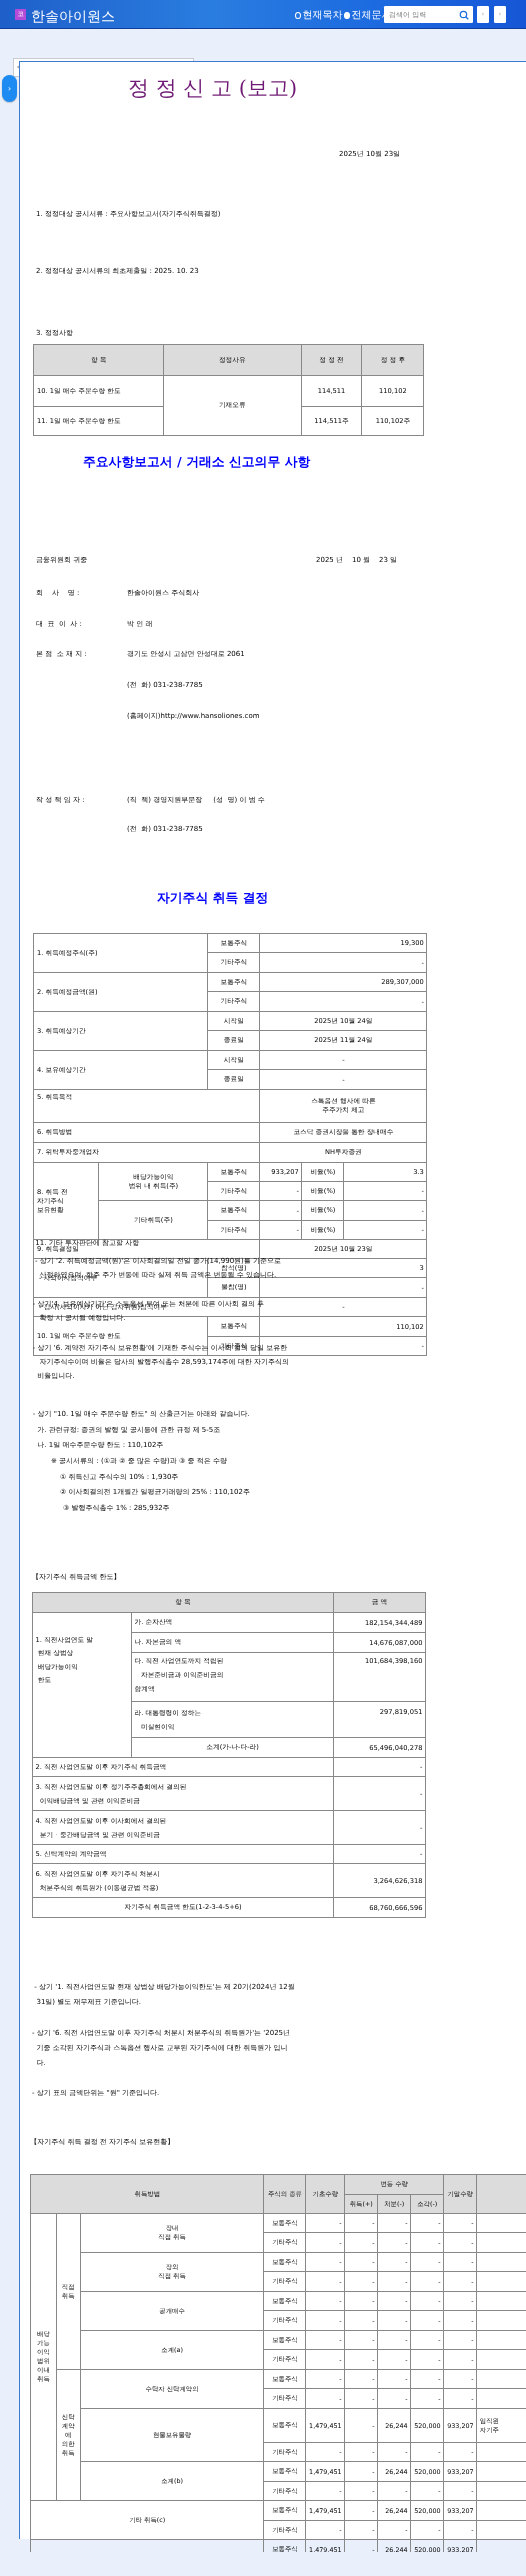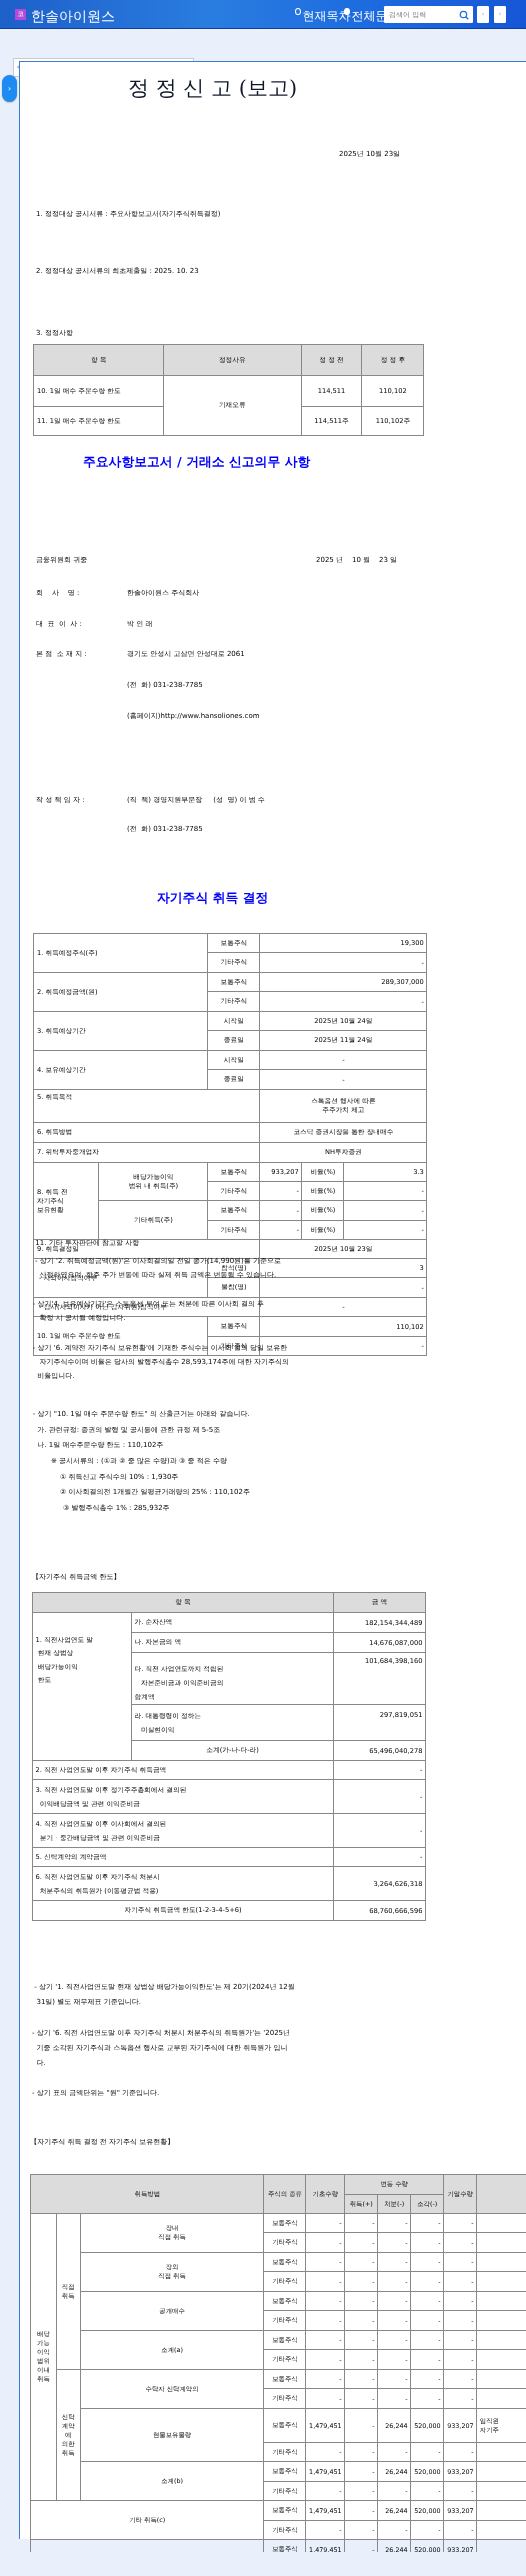--- a/index.html
+++ b/index.html
@@ -5,40 +5,40 @@
   * { box-sizing: border-box; margin: 0; padding: 0; }
   html, body { width: 526px; background: #e9f0fb; font-family: "DejaVu Sans", sans-serif; color: #000; }
   body { position: relative; height: 2576px; overflow: hidden; }
 
   .topbar { position: absolute; left: 0; top: 0; width: 526px; height: 29px;
     background: linear-gradient(90deg, #1e5fc9 0%, #2a7de0 40%, #1d6be0 70%, #1656d6 100%);
     border-bottom: 1.3px solid #0f3e99; }
   .logo-badge { position: absolute; left: 15.3px; top: 9px; width: 11px; height: 11px; background: #b34ad8;
     color: #fff; font-size: 6.4px; line-height: 11px; text-align: center; border-radius: 0.6px; }
   .logo-text { position: absolute; left: 31px; top: 8.3px; color: #fff; font-size: 14px; }
-  .radio { position: absolute; top: 8.3px; display: flex; color: #fff; font-size: 12px; }
+  .radio { position: absolute; top: 8.3px; display: flex; align-items: center; color: #fff; font-size: 10px; }
   .radio .dot { width: 5.7px; height: 7px; border-radius: 50%; border: 1.3px solid #fff; margin-right: 1.9px; }
   .radio .dot.filled { background: #fff; }
   .search-box { position: absolute; left: 384px; top: 6.4px; width: 89px; height: 16.6px; background: #fff; border-radius: 1.3px; }
   .search-box input { border: none; outline: none; width: 70px; height: 16.6px; padding-left: 5.1px; font-size: 7px; color: #333; background: transparent; font-family: "DejaVu Sans", sans-serif; }
   .search-icon { position: absolute; right: 3.8px; top: 3.2px; width: 10.2px; height: 10.2px; }
   .nav-btn { position: absolute; top: 6.4px; width: 12px; height: 16.6px; background: #fff; border-radius: 1.3px; color: #9aa; font-size: 7px; text-align: center; line-height: 16.6px; }
 
   .doc-select { position: absolute; left: 12.8px; top: 58px; width: 181px; height: 18.5px; background: #fff; border: 0.6px solid #c8ccd2; font-size: 6.4px; line-height: 17px; padding-left: 2.6px; }
   .doc-select .chev { position: absolute; right: 6.4px; top: 0; color: #aaa; font-size: 6.4px; }
 
   .toolbar-btn { position: absolute; top: 85px; height: 6.4px; border: 0.6px solid #aaa; border-bottom: none; background: #f4f4f4; }
 
   .side-toggle { position: absolute; left: 1.9px; top: 75px; width: 15.3px; height: 27px; border-radius: 7.7px; background: #1d8bf2; color: #fff; font-size: 7.7px; text-align: center; line-height: 27px; box-shadow: 0 0.6px 1.3px rgba(0,0,0,.3); }
 
   .page { position: absolute; left: 19px; top: 61px; width: 507px; height: 2478px; background: #fff; border-left: 0.6px solid #3d7bd0; border-top: 0.6px solid #3d7bd0; }
   .doc-inner { position: absolute; left: 0; top: 0; width: 507px; }
 
   .t { position: absolute; font-size: 7px; white-space: nowrap; }
-  .blue-title { position: absolute; color: #0f172a; font-family: "DejaVu Serif", serif; }
+  .blue-title { position: absolute; color: #701a75; font-family: "DejaVu Serif", serif; }
   .blue-sub { position: absolute; color: #0000ff; font-weight: bold; }
 
   table { border-collapse: collapse; position: absolute; font-size: 6.7px; }
   td, th { border: 0.6px solid #888; padding: 0 2.6px; font-weight: normal; }
   table.outer { border: 1.3px solid #000; }
   th { background: #dcdcdc; text-align: center; }
   .c { text-align: center; }
   .r { text-align: right; }
   .l { text-align: left; }
 
@@ -279,21 +279,21 @@
           <div style="white-space:pre;"> 한도</div>
         </td>
         <td class="l">가. 순자산액</td>
         <td class="r">182,154,344,489</td>
       </tr>
       <tr style="height:20px;">
         <td class="l">나. 자본금의 액</td>
         <td class="r">14,676,087,000</td>
       </tr>
       <tr style="height:49px;">
-        <td class="l" style="vertical-align:top; padding-top:9px; line-height:14px;">
+        <td class="l" style="vertical-align:top; padding-top:1px; line-height:14px;">
           <div>다. 직전 사업연도까지 적립된</div>
           <div style="white-space:pre;">   자본준비금과 이익준비금의</div>
           <div>합계액</div>
         </td>
         <td class="r" style="vertical-align:top; padding-top:3.8px;">101,684,398,160</td>
       </tr>
       <tr style="height:36px;">
         <td class="l" style="vertical-align:top; padding-top:3.8px; line-height:14px;">
           <div>라. 대통령령이 정하는</div>
           <div style="white-space:pre;">   미실현이익</div>

